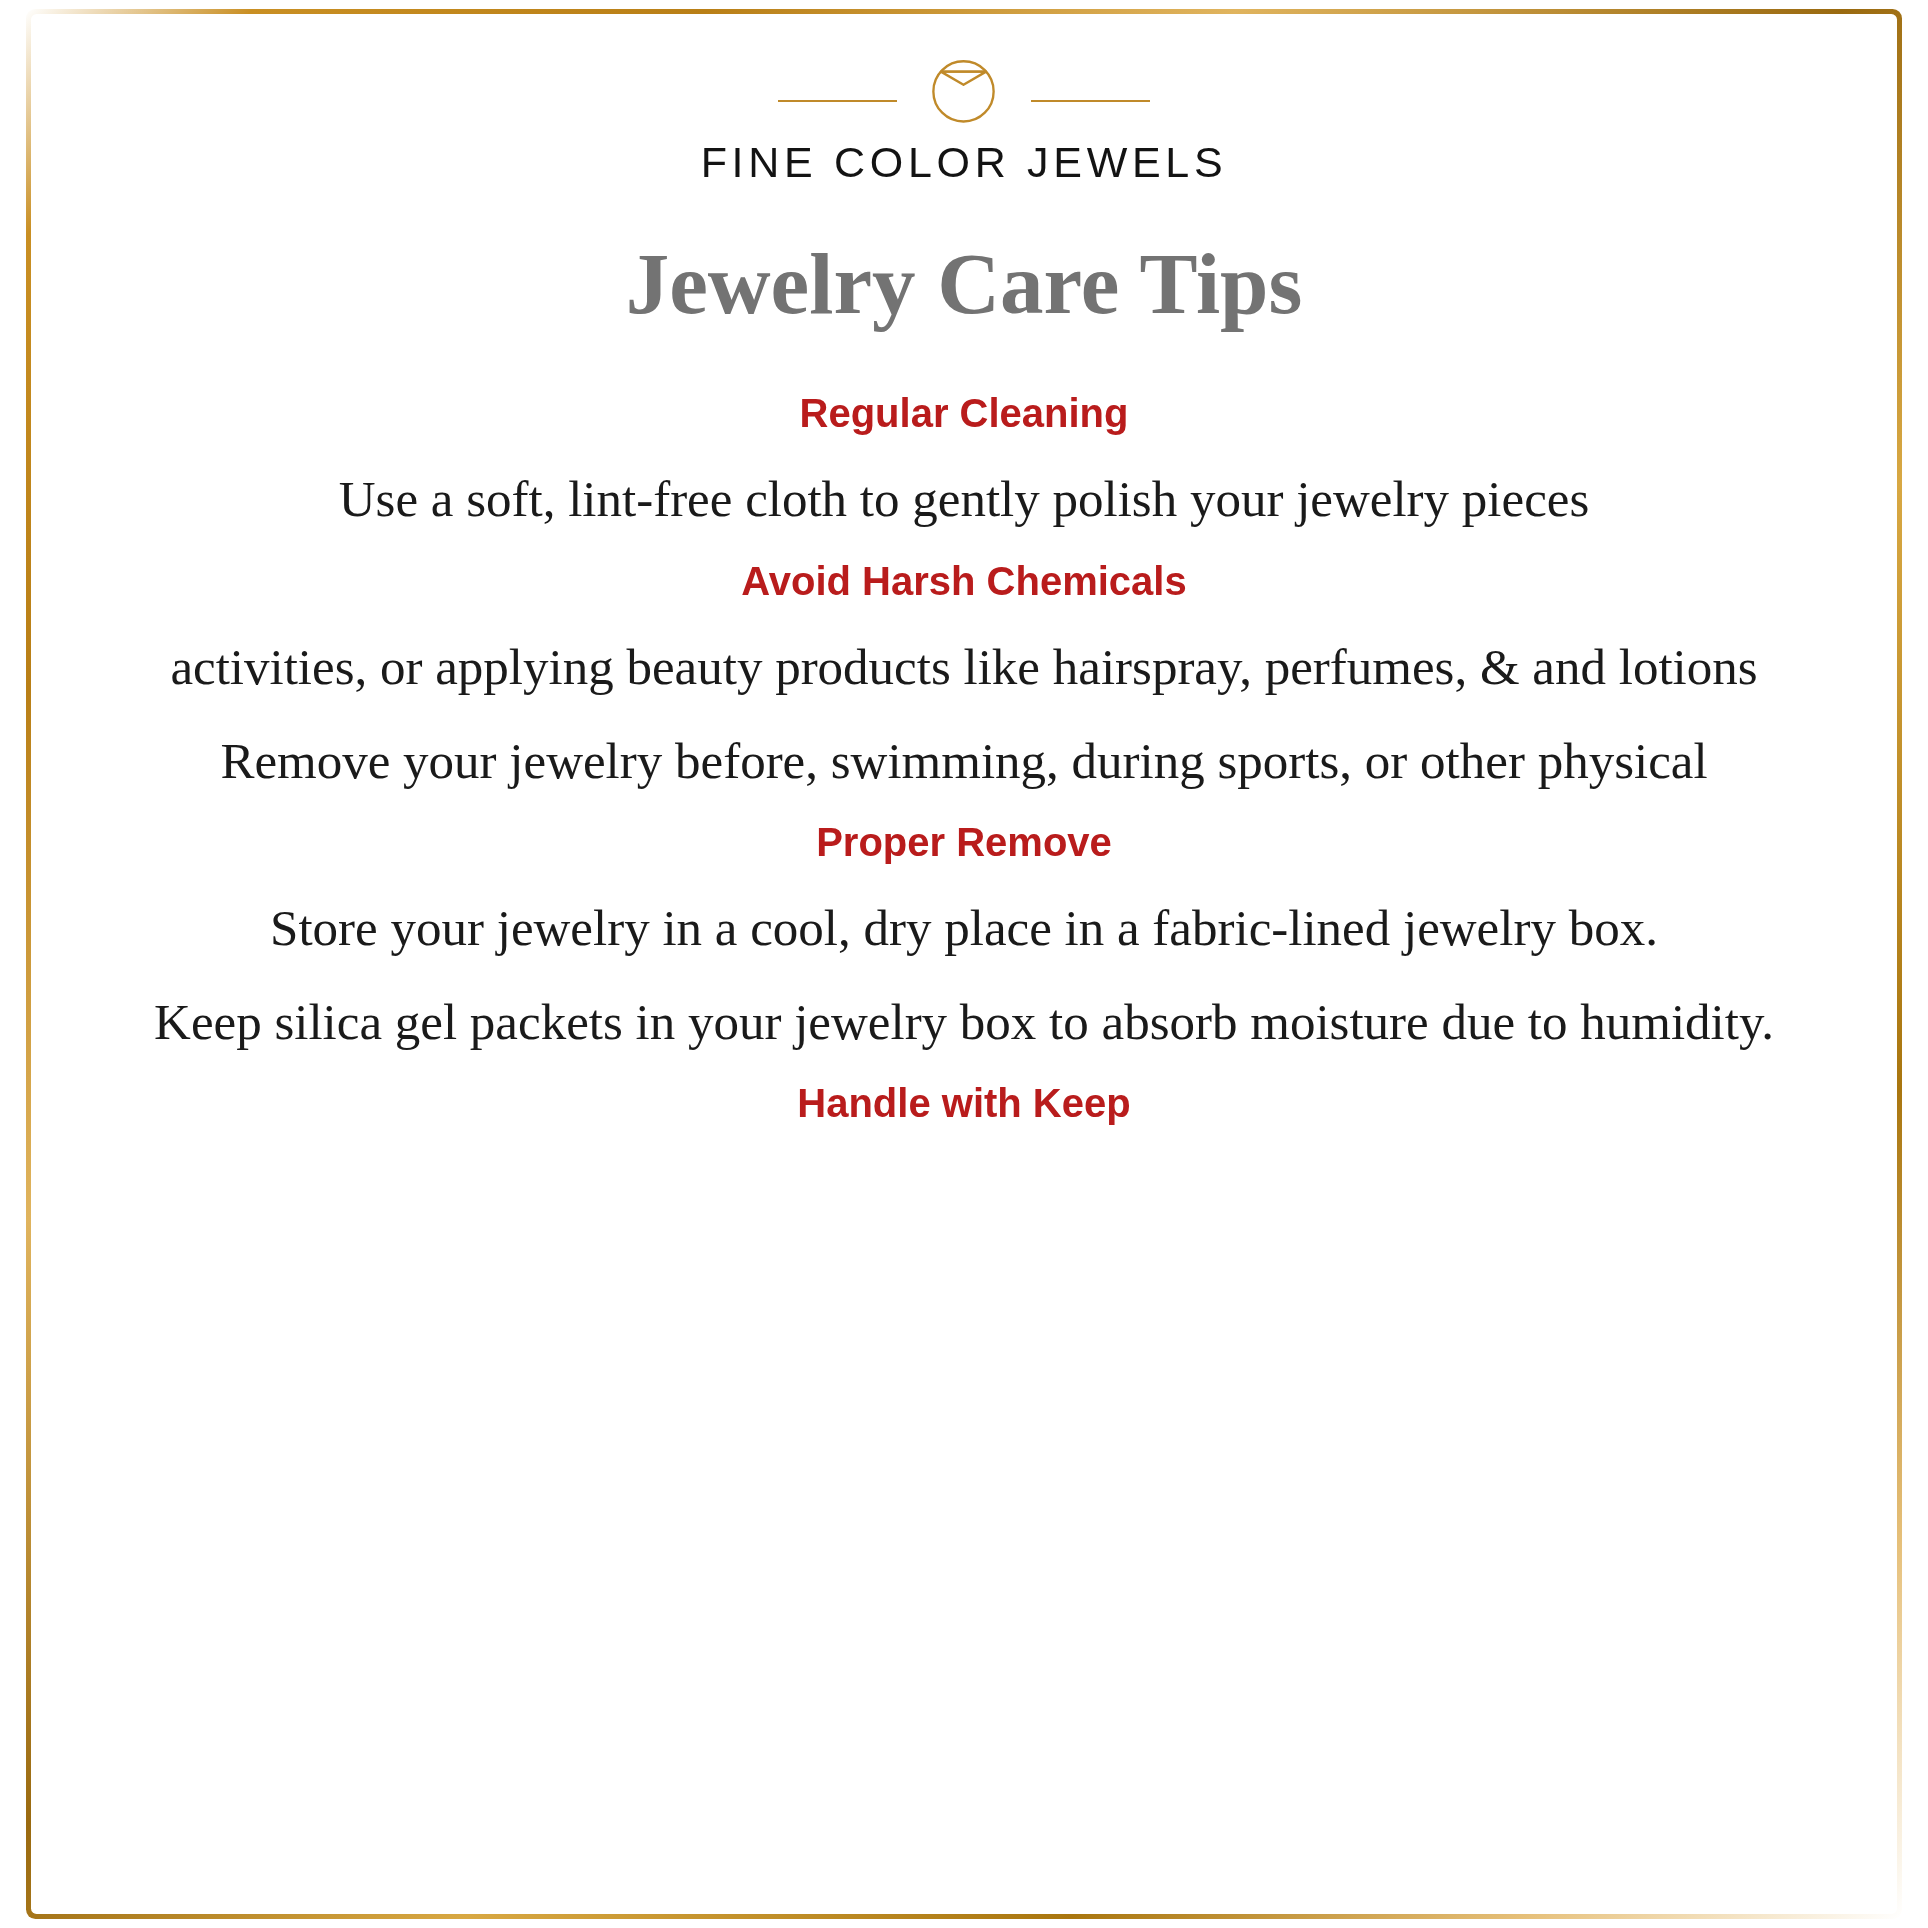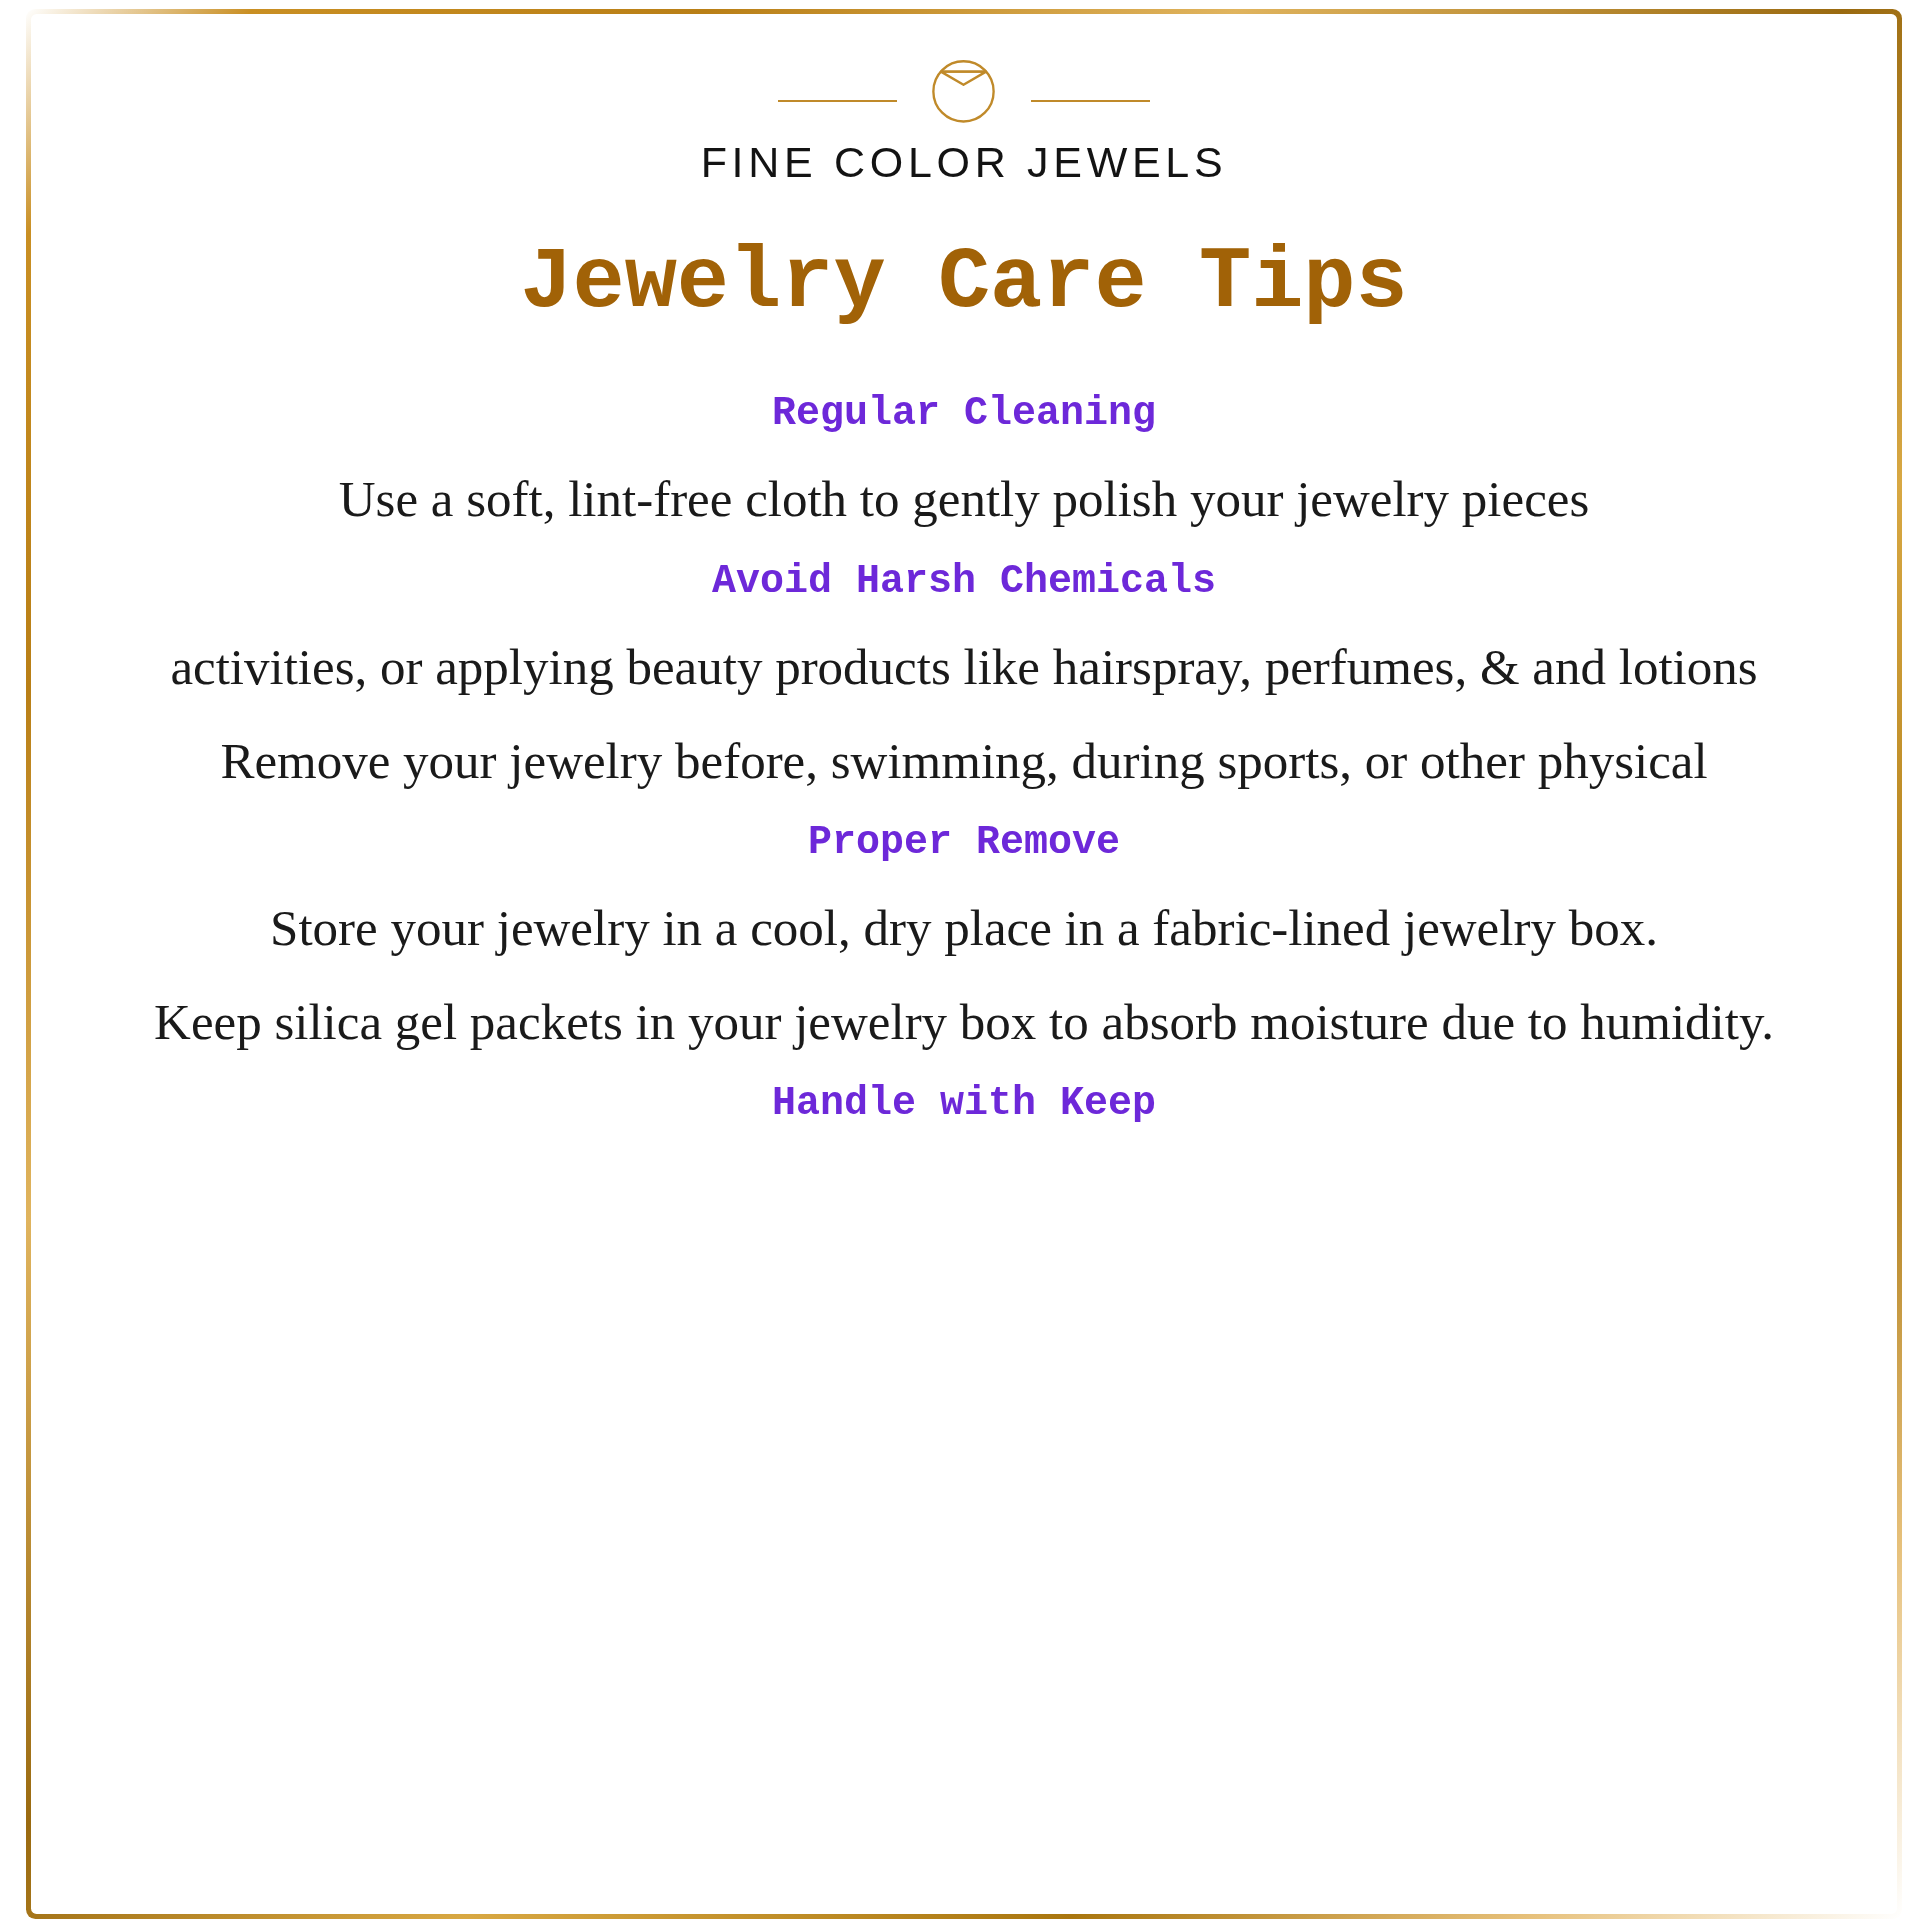--- a/index.html
+++ b/index.html
@@ -98,48 +98,48 @@
     font-family: "Liberation Sans", sans-serif;
     font-size: 43px;
     letter-spacing: 4.7px;
     color: #131313;
     margin-top: 5.6px;
     white-space: nowrap;
   }
 
   
   .title {
-    font-family: Liberation Mono, monospace;
+    font-family: Liberation Serif, serif;
     font-weight: 700;
     font-size: 87px;
     line-height: 1.1;
-    color: #a16207;
+    color: #737373;
     margin-top: 49px;
     text-align: center;
   }
 
   
   .tips {
     width: 100%;
     margin-top: 32px;
     display: flex;
     flex-direction: column;
     align-items: center;
   }
   .tip {
     width: 100%;
     display: flex;
     flex-direction: column;
     align-items: center;
   }
   .tip-heading {
-    font-family: Liberation Mono, monospace;
+    font-family: Liberation Sans, sans-serif;
     font-weight: 700;
     font-size: 40px;
-    color: #6d28d9;
+    color: #b91c1c;
     margin: 28px 0 0 0;
   }
   .tip-line {
     font-family: "Liberation Serif", serif;
     font-size: 51px;
     color: #1a1a1a;
     text-align: center;
     line-height: 1.22;
     margin: 32px 0 0 0;
     white-space: nowrap;

